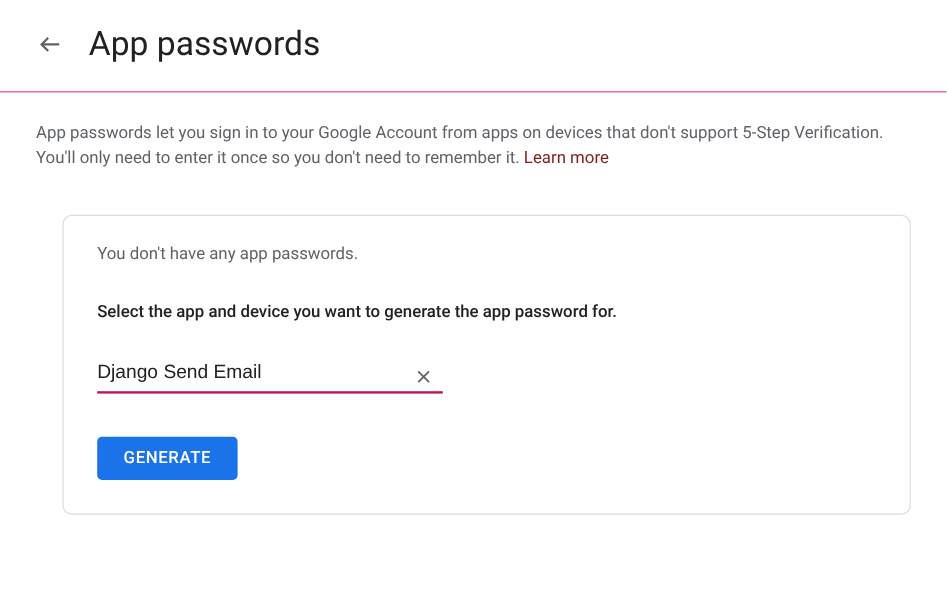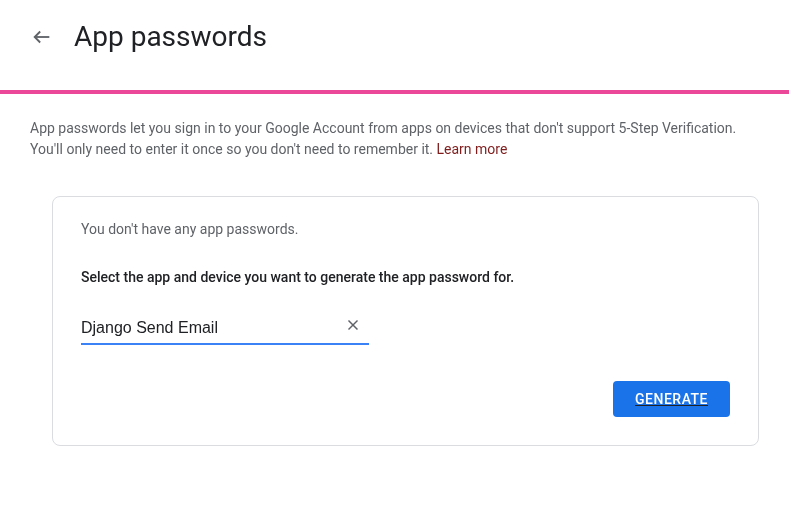--- a/index.html
+++ b/index.html
@@ -11,22 +11,22 @@
       font-family: 'Google Sans', Roboto, Arial, sans-serif;
       background-color: #ffffff;
       color: #202124;
       width: 789px;
       height: 506px;
       overflow: hidden;
     }
     .header {
       display: flex;
       align-items: center;
-      padding: 20px 30px 37px 30px;
-      border-bottom: 4px solid #ec4899;
+      padding: 20px 30px 23px 30px;
+      border-bottom: 1px solid #ec4899;
     }
     .back-button {
       width: 24px;
       height: 24px;
       display: flex;
       align-items: center;
       justify-content: center;
       cursor: pointer;
       margin-right: 20px;
       color: #5f6368;
@@ -69,22 +69,22 @@
     }
     .input-row {
       display: flex;
       align-items: center;
       margin-bottom: 36px;
     }
     .input-wrapper {
       position: relative;
       width: 288px;
       display: flex;
-      align-items: flex-start;
-      border-bottom: 2px solid #3b82f6;
+      align-items: flex-end;
+      border-bottom: 2px solid #be185d;
     }
     .name-input {
       flex: 1;
       border: none;
       outline: none;
       font-size: 16px;
       color: #202124;
       padding: 6px 0;
       background: transparent;
     }
@@ -93,22 +93,21 @@
       height: 24px;
       display: flex;
       align-items: center;
       justify-content: center;
       cursor: pointer;
       color: #5f6368;
       margin-right: 4px;
     }
     .button-row {
       display: flex;
-      justify-content: flex-end;
-      text-decoration: underline;
+      justify-content: flex-start;
     }
     .generate-button {
       background-color: #1a73e8;
       color: #ffffff;
       border: none;
       padding: 10px 22px;
       font-size: 14px;
       font-weight: 500;
       letter-spacing: 0.5px;
       border-radius: 4px;

